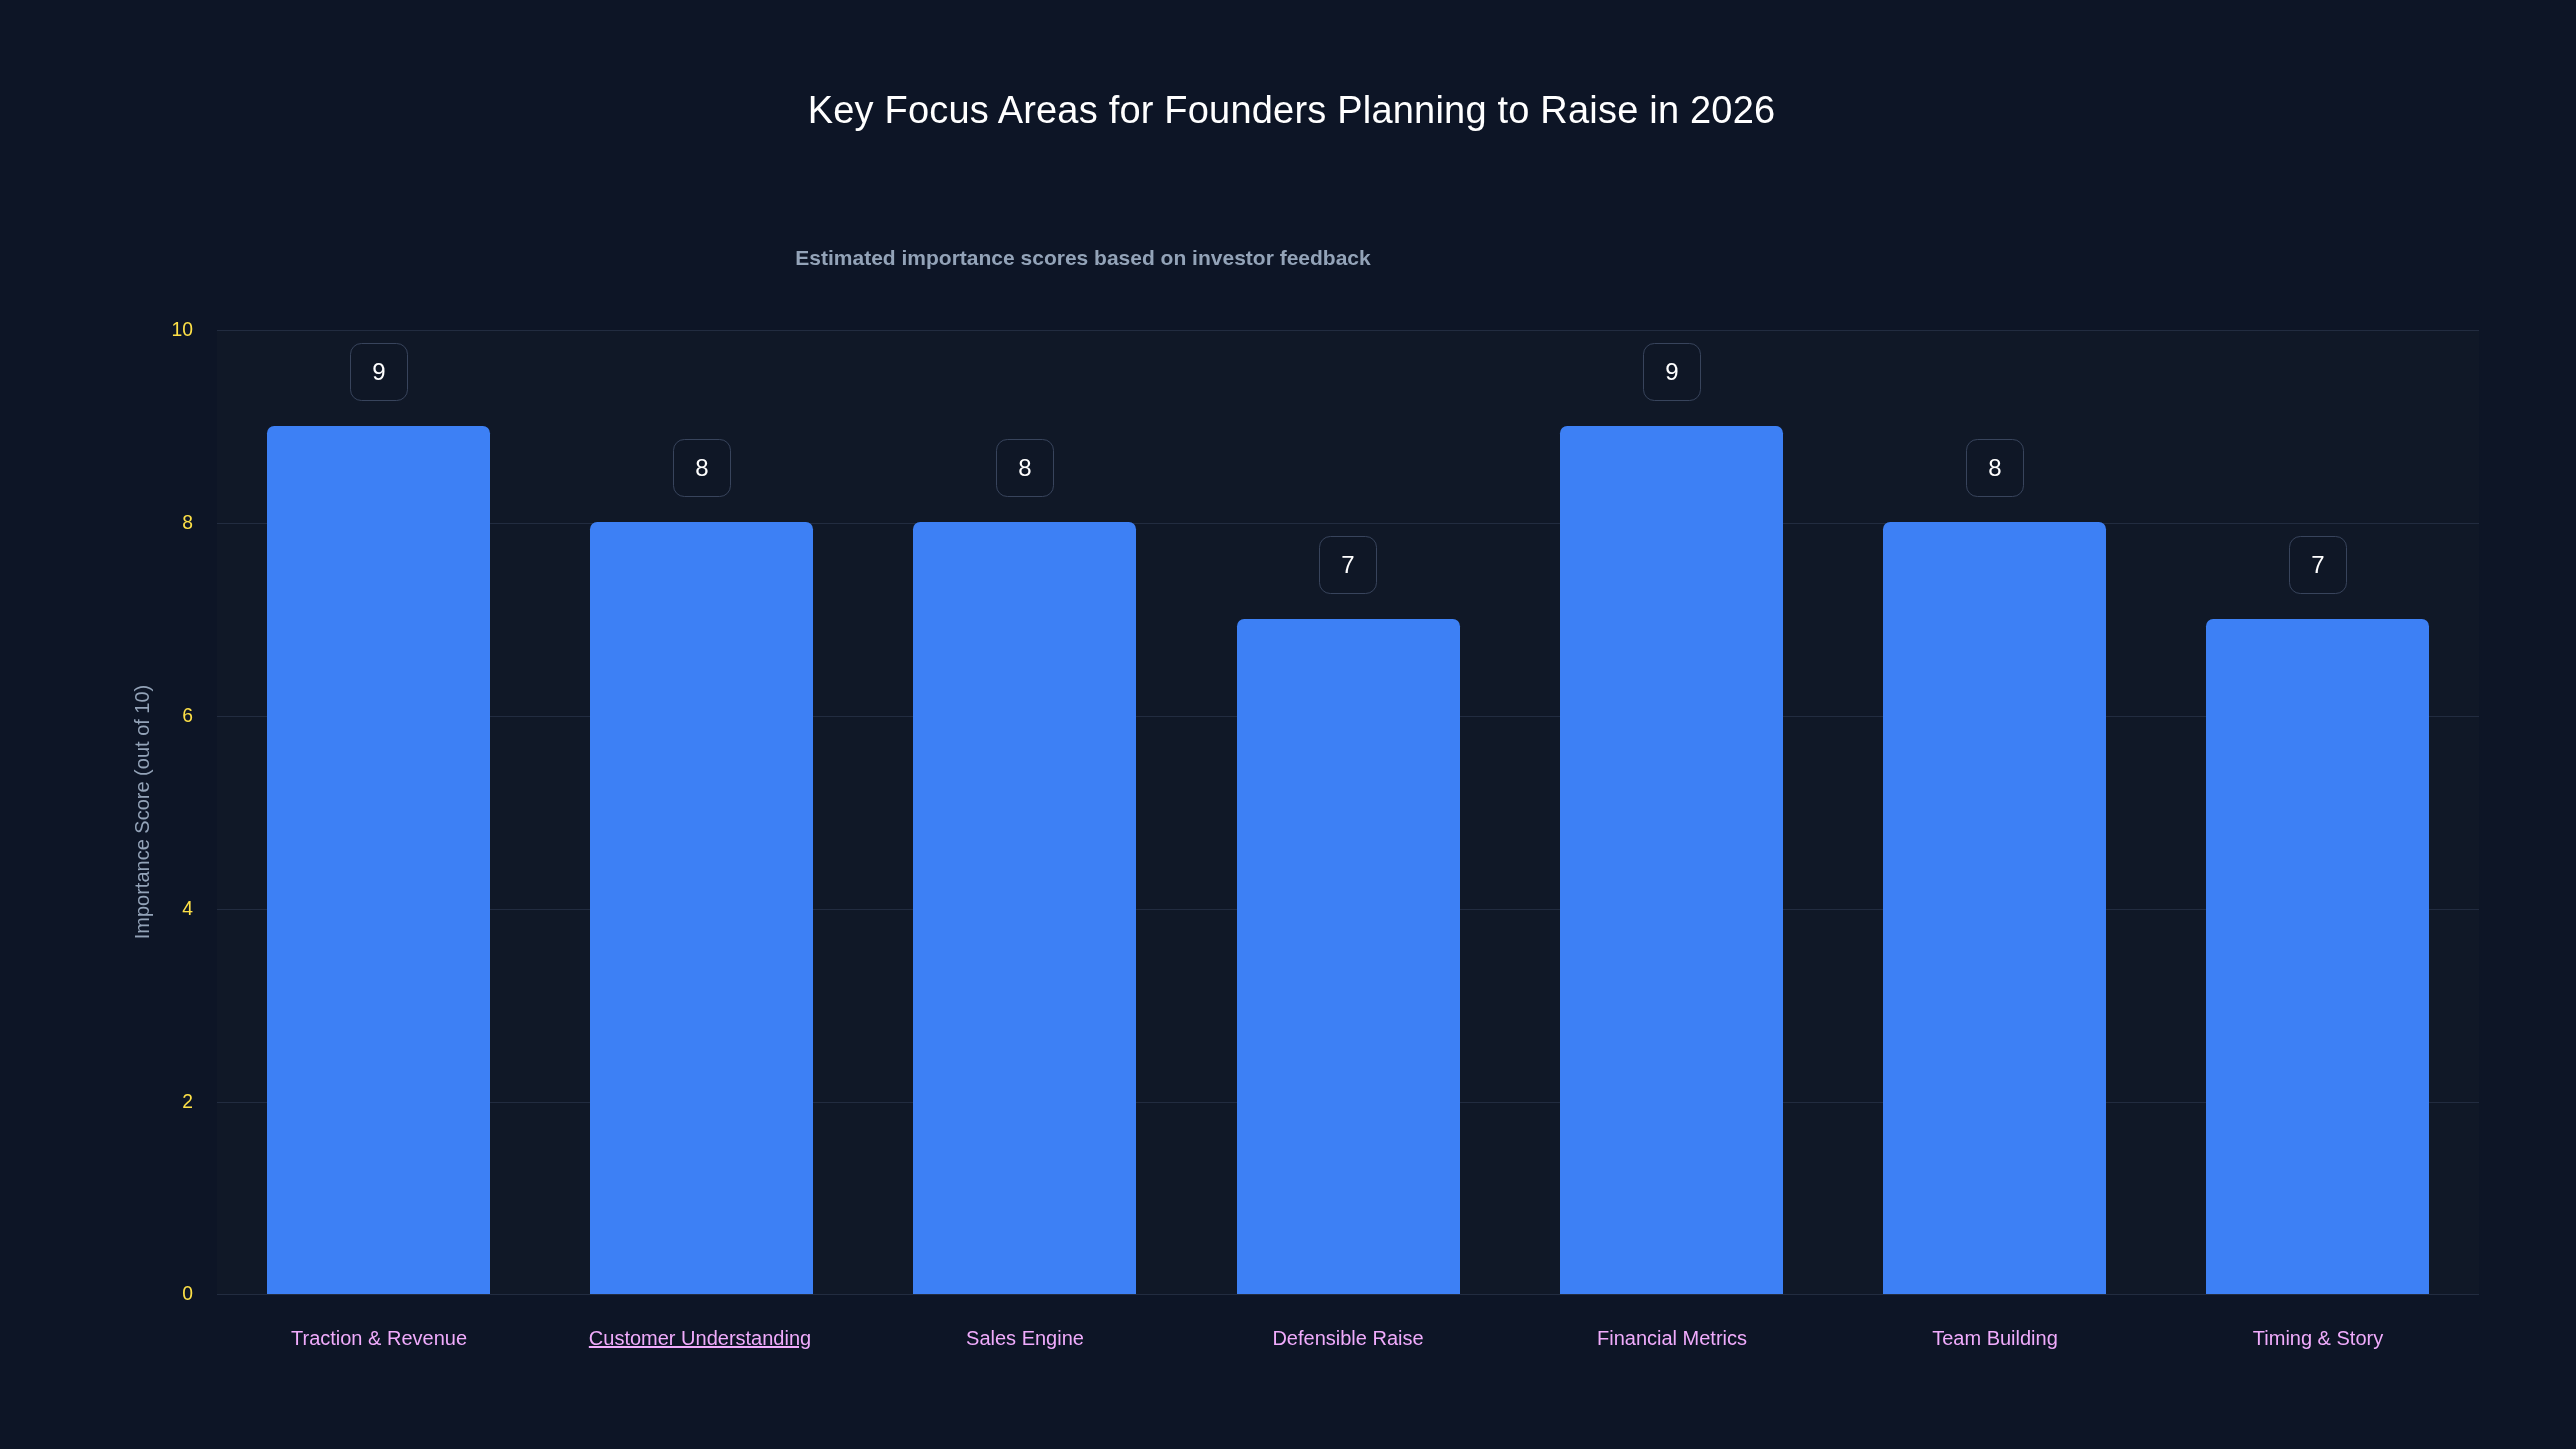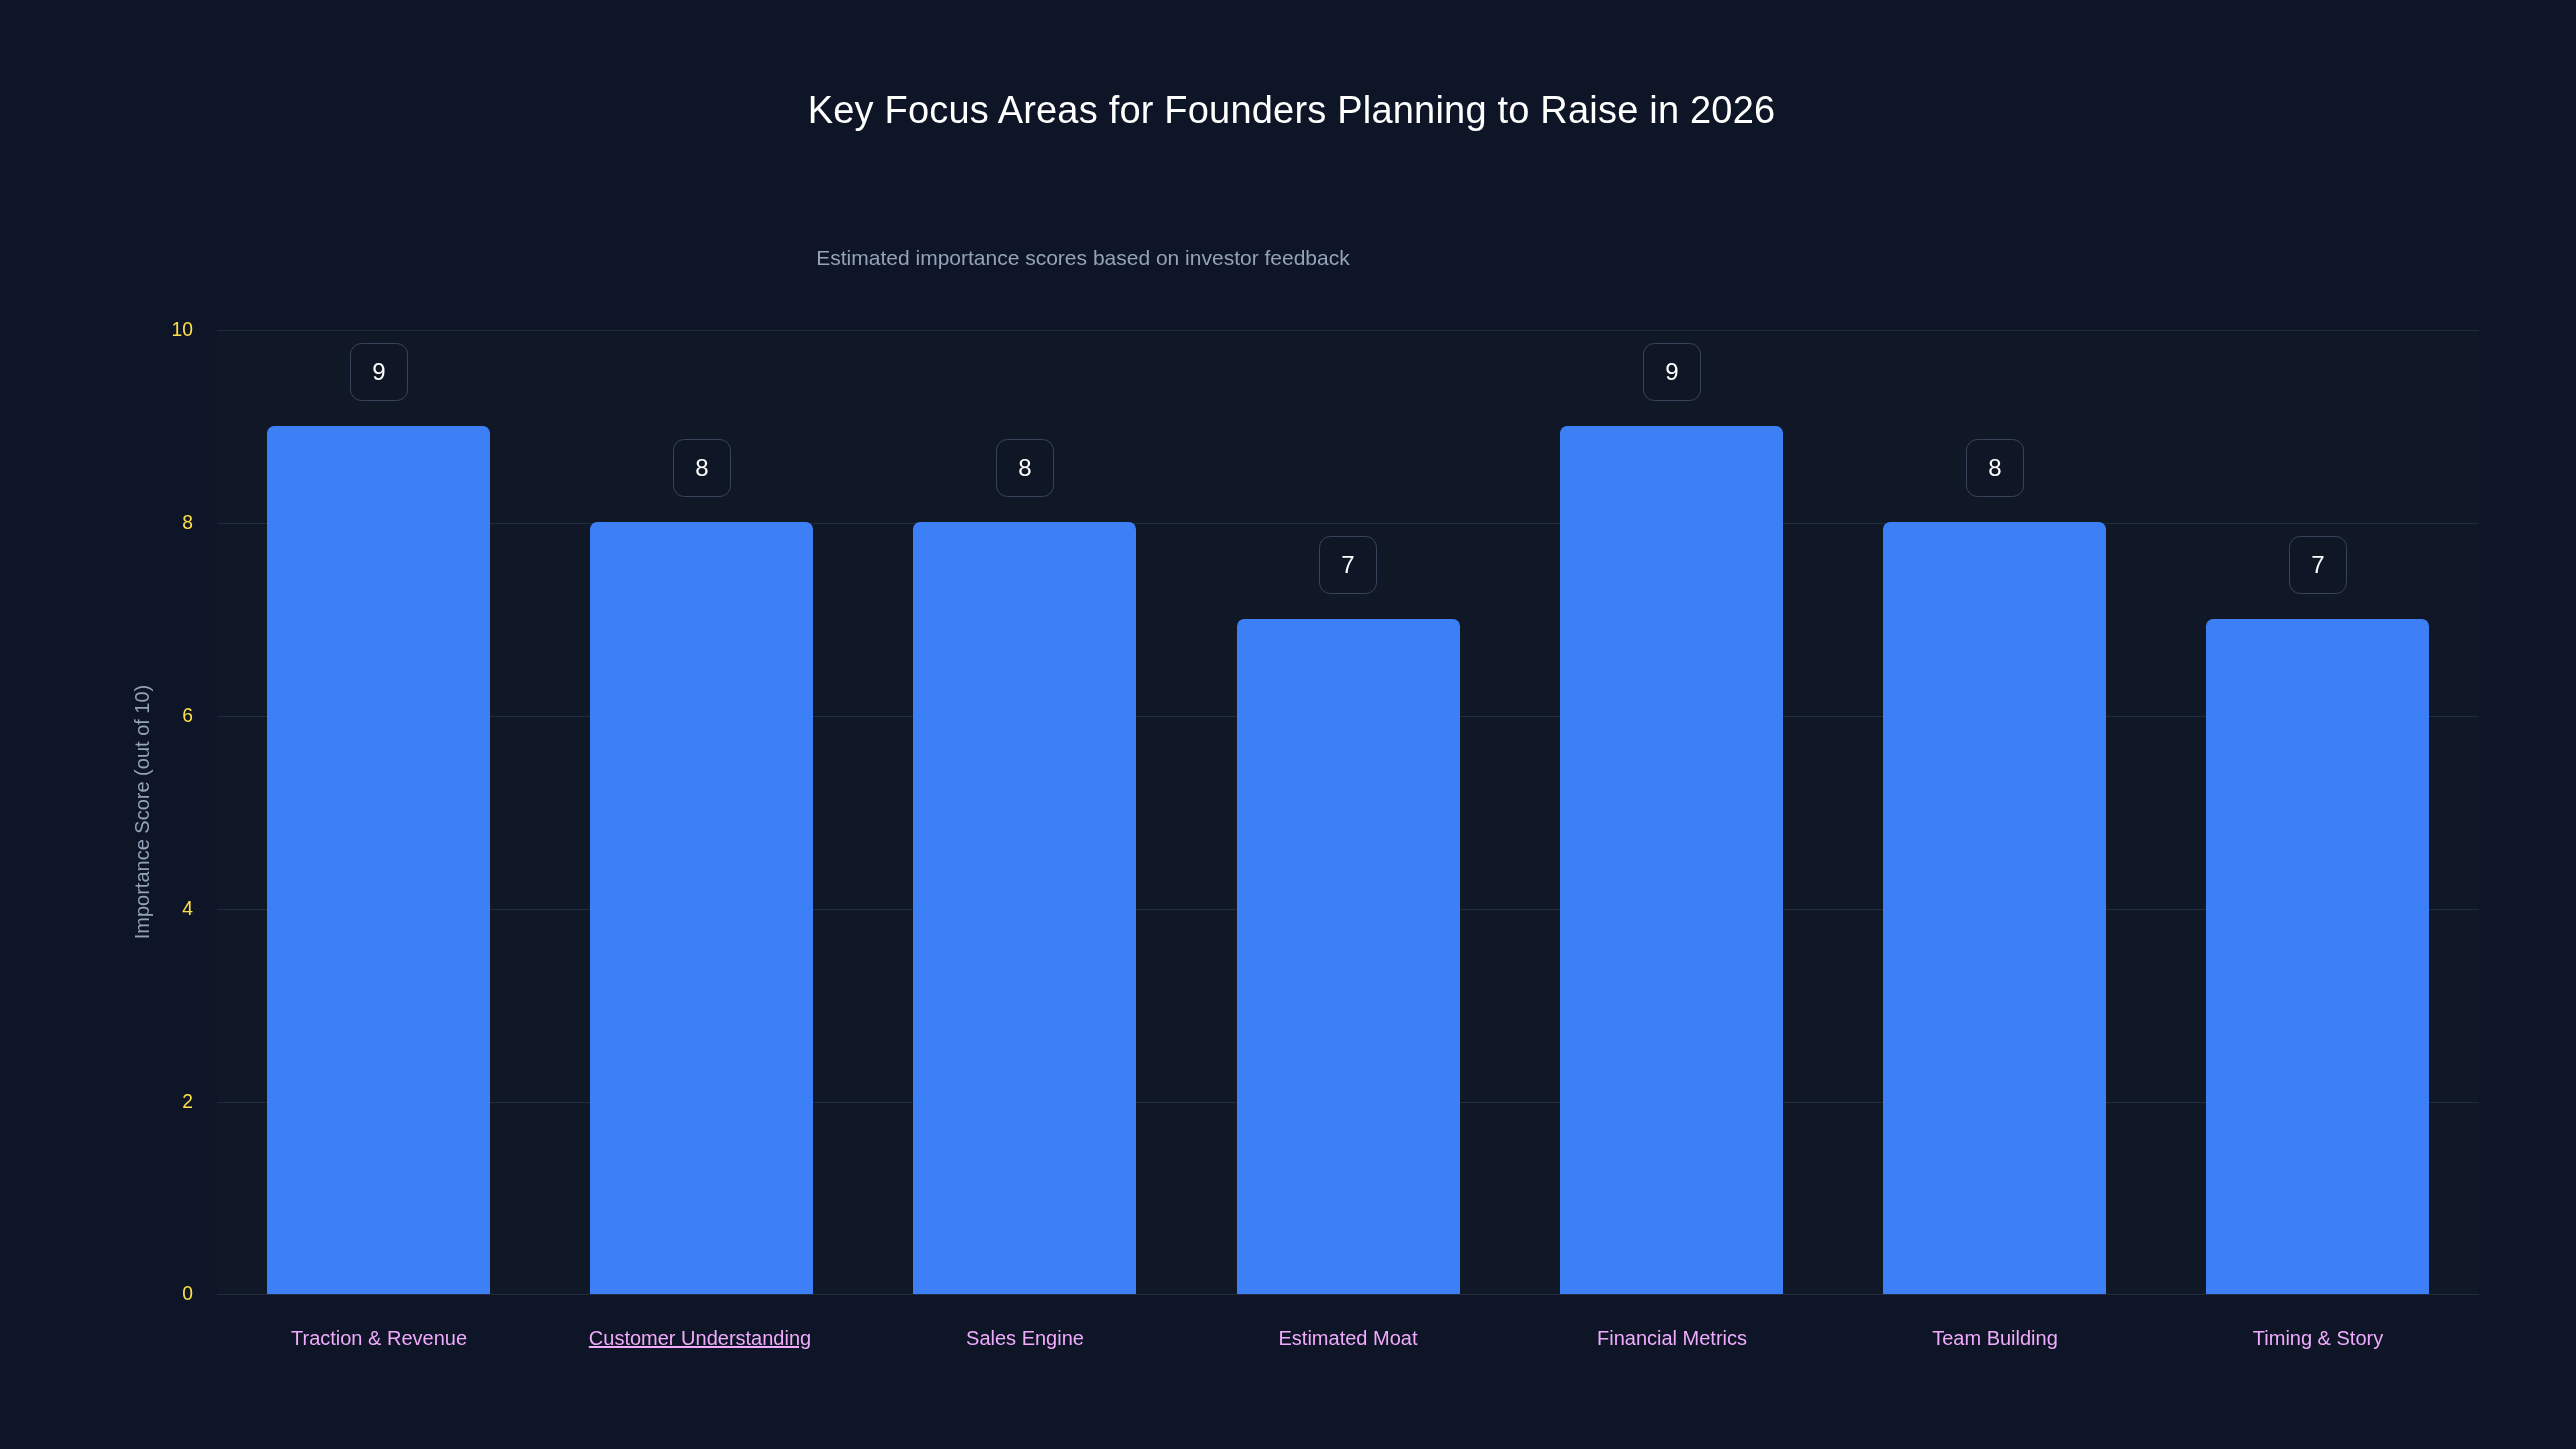--- a/index.html
+++ b/index.html
@@ -26,21 +26,21 @@
     letter-spacing:0.2px;
     color:#ffffff;
     white-space:nowrap;
     padding-left:7px;
   }
   .chart-subtitle {
     position:absolute;
     top:246px; left:0; width:2166px;
     text-align:center;
     font-size:21px;
-    font-weight:400;
+    font-weight:700;
     color:#93a3b8;
     white-space:nowrap;
   }
 
   
   
   #plot-area {
     position:absolute;
     left:217px; top:330px;
     width:2262px; height:964px;
@@ -155,20 +155,20 @@
       <div class="value-badge" style="left: 1025px; top: 439px;">8</div>
       <div class="value-badge" style="left: 1348px; top: 536px;">7</div>
       <div class="value-badge" style="left: 1672px; top: 343px;">9</div>
       <div class="value-badge" style="left: 1995px; top: 439px;">8</div>
       <div class="value-badge" style="left: 2318px; top: 536px;">7</div>
     </div>
   <div id="x-ticks">
       <div class="xtick-label" style="left: 379px;">Traction &amp; Revenue</div>
       <div class="xtick-label" style="left: 700px; text-decoration: underline;">Customer Understanding</div>
       <div class="xtick-label" style="left: 1025px;">Sales Engine</div>
-      <div class="xtick-label" style="left: 1348px;">Estimated Moat</div>
+      <div class="xtick-label" style="left: 1348px;">Defensible Raise</div>
       <div class="xtick-label" style="left: 1672px;">Financial Metrics</div>
       <div class="xtick-label" style="left: 1995px;">Team Building</div>
       <div class="xtick-label" style="left: 2318px;">Timing &amp; Story</div>
     </div>
 
 </div>
 
 
 </body></html>

